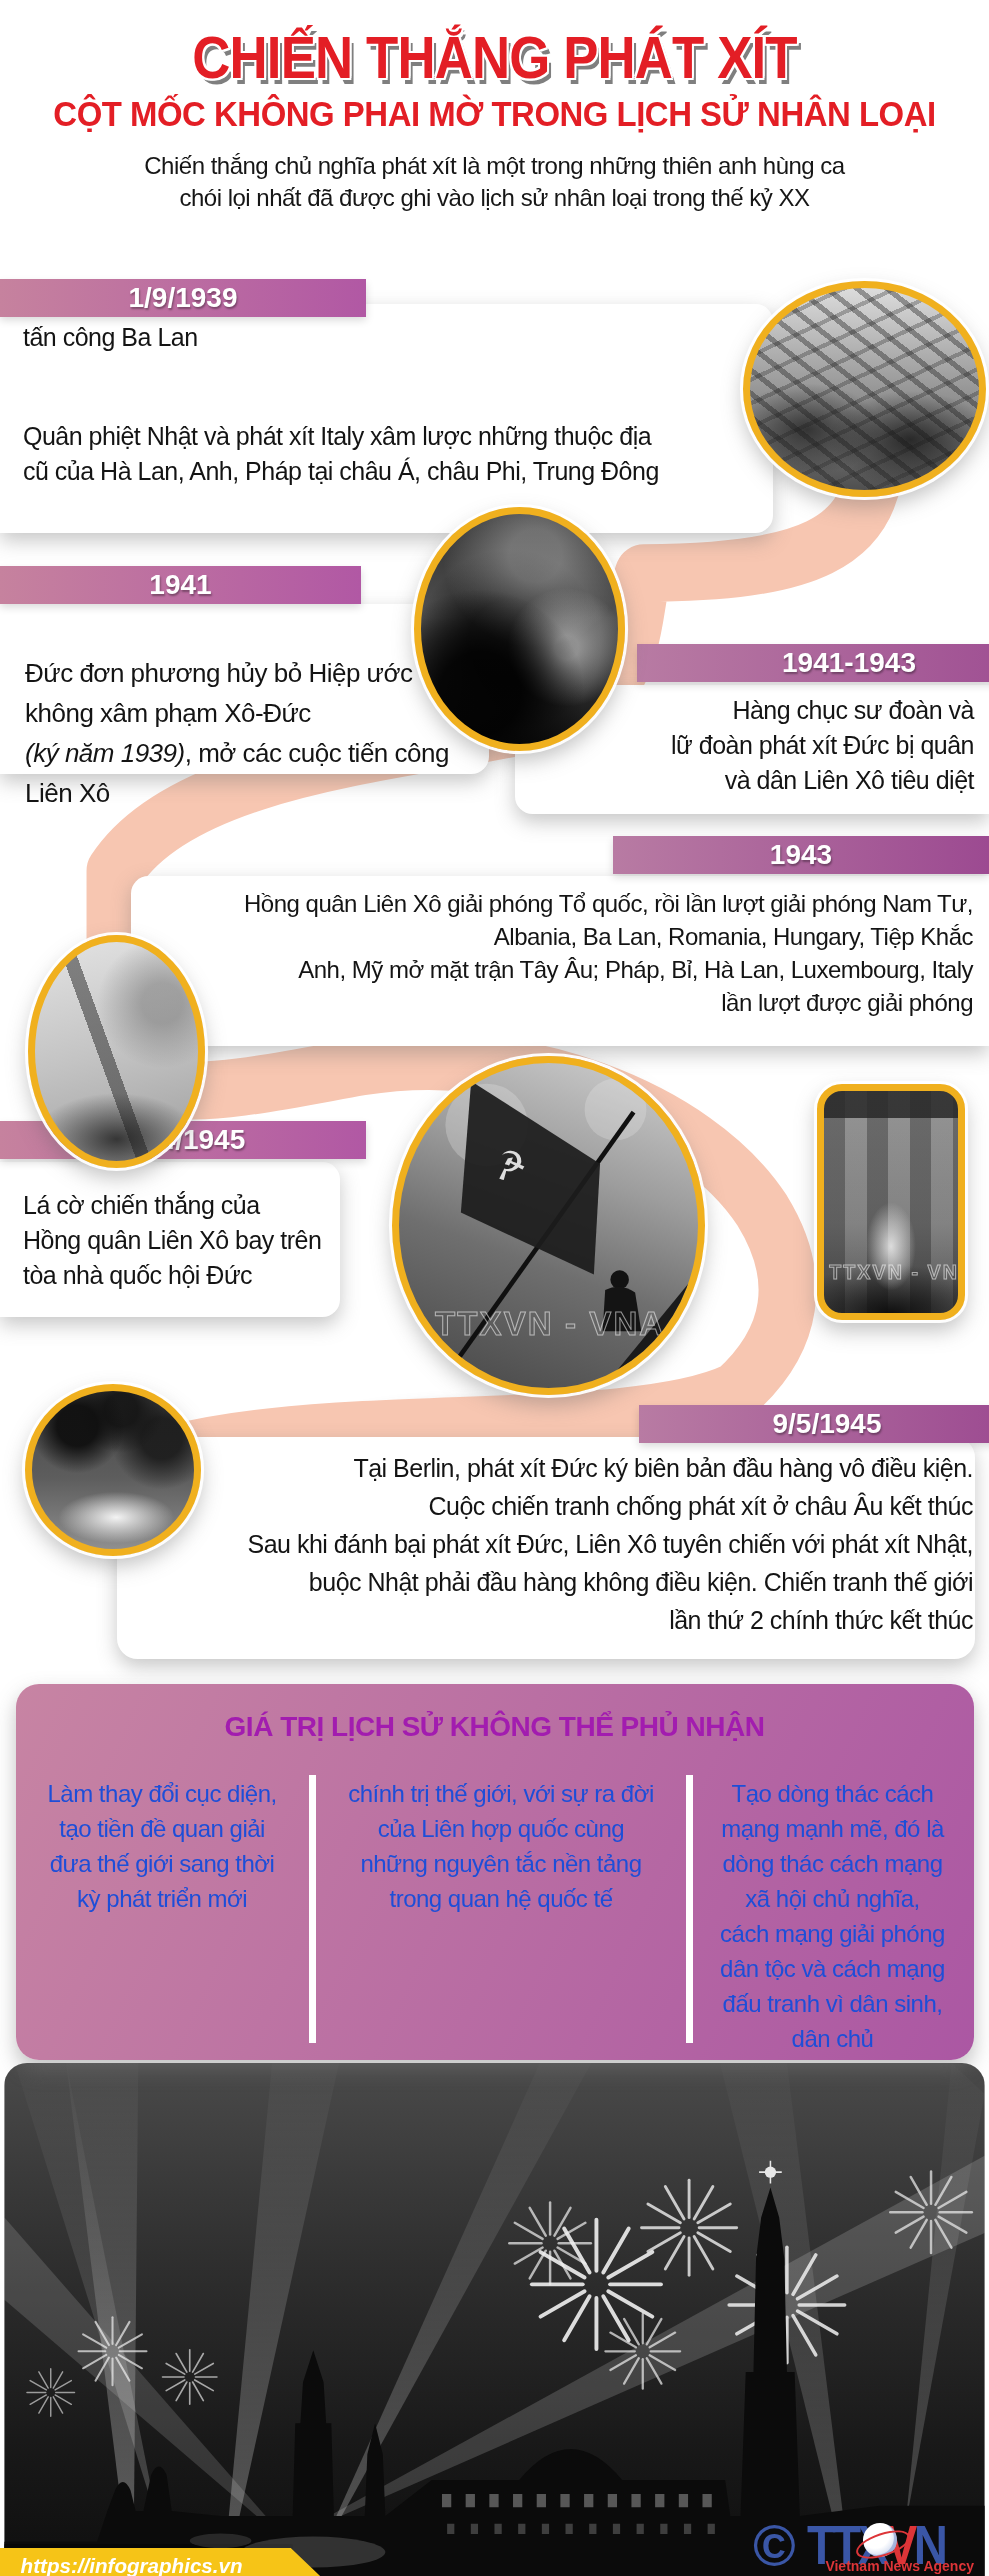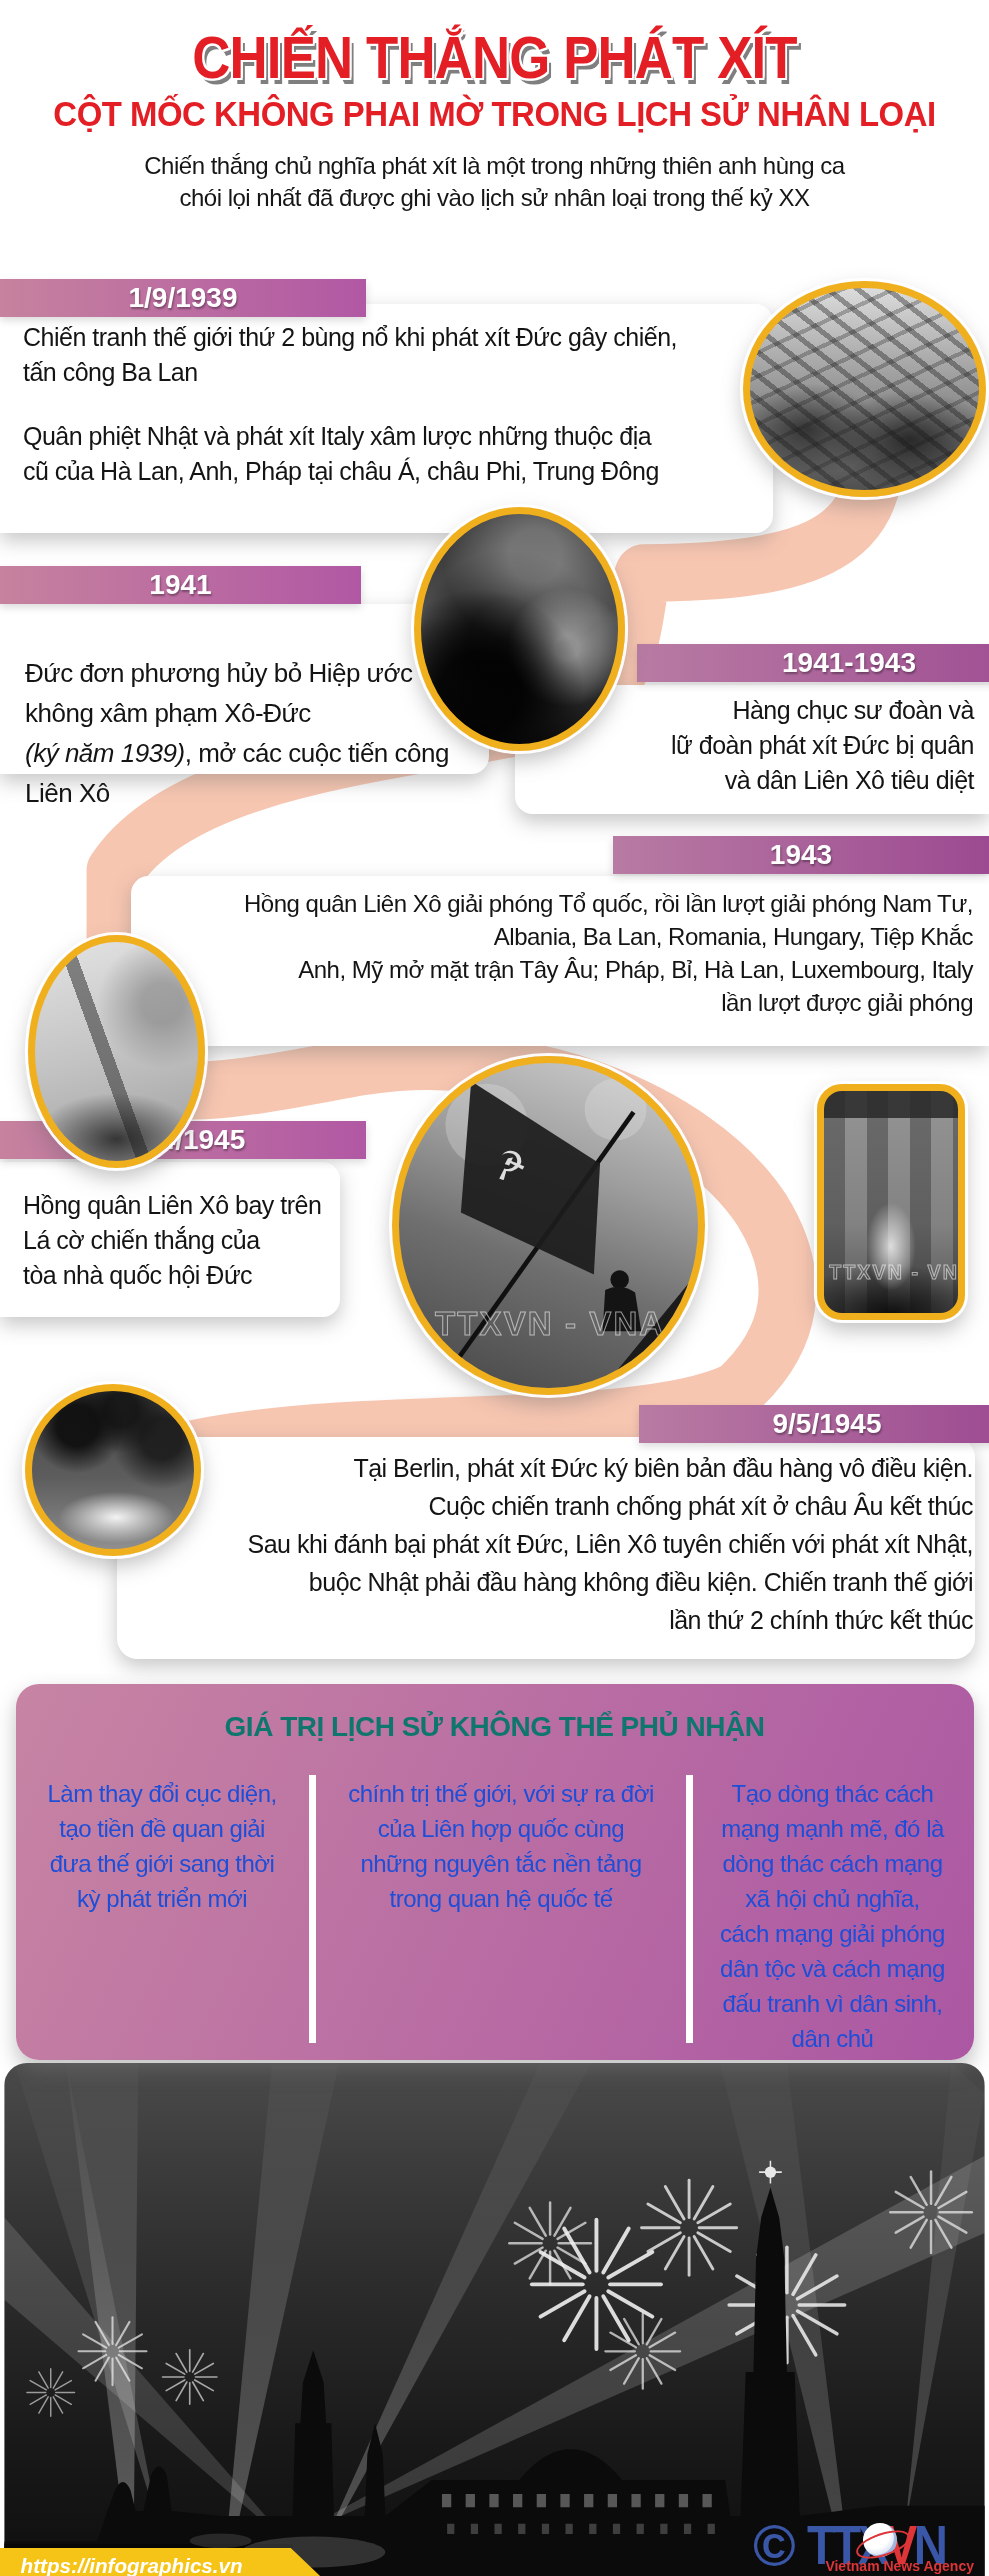--- a/index.html
+++ b/index.html
@@ -34,21 +34,21 @@
   .photo{z-index:5;border:7.7px solid #f0b01e;overflow:hidden;
     box-shadow:0 0 0 3.1px rgba(255,255,255,.95),0 9.3px 21.6px rgba(95,95,95,.4);}
   .round{border-radius:50%;}
   .rrect{border-radius:25px;}
   .wm{position:absolute;color:transparent;-webkit-text-stroke:1px rgba(255,255,255,.55);
     font-weight:800;letter-spacing:2.1px;z-index:7;white-space:nowrap;}
   
   .values-card{left:15.5px;top:1684px;width:958px;height:376px;border-radius:23px;z-index:8;
     background:linear-gradient(115deg,#c784a3 0%,#ab57a3 100%);
     box-shadow:0 9.3px 20.6px rgba(120,120,120,.45);}
-  .values-title{left:15.5px;top:1711px;width:958px;text-align:center;color:#0f766e;font-size:28px;
+  .values-title{left:15.5px;top:1711px;width:958px;text-align:center;color:#a21caf;font-size:28px;
     font-weight:800;z-index:9;letter-spacing:-0.5px;}
   .vcol{color:#1d4ed8;font-size:24px;line-height:35px;text-align:center;font-weight:500;
     letter-spacing:-0.5px;z-index:9;}
   .vsep{width:7.2px;background:#fff;z-index:9;top:1775px;height:268px;}
   
   .bottom-photo{left:4.1px;top:2063px;width:981px;height:539px;border-radius:23px 23px 0 0;
     overflow:hidden;z-index:4;}
   .footer-band{left:0;top:2548px;width:989px;height:55px;background:#f6c417;z-index:30;
     clip-path:polygon(0 0,29.4% 0,33% 62%,100% 62%,100% 100%,0 100%);}
   .footer-url{left:20.6px;top:2554px;font-size:20.6px;font-style:italic;font-weight:600;color:#fff;
@@ -169,21 +169,20 @@
 
   <div class="abs photo round" style="left:25px;top:1384px;width:162px;height:158px;
        background:
         radial-gradient(ellipse 55% 25% at 52% 80%, rgba(250,250,250,.95), transparent 65%),
         radial-gradient(circle at 28% 22%, rgba(15,15,15,.95) 0 12%, transparent 28%),
         radial-gradient(circle at 55% 12%, rgba(20,20,20,.9) 0 10%, transparent 26%),
         radial-gradient(circle at 80% 30%, rgba(25,25,25,.88) 0 12%, transparent 30%),
         linear-gradient(180deg,#474747,#5d5d5d 55%,#8f8f8f);"></div>
 
   <div class="abs txt" style="left:23px;top:320px;width:732px;">
-    <div>Chiến tranh thế giới thứ 2 bùng nổ khi phát xít Đức gây chiến,</div>
     <div>tấn công Ba Lan</div>
   </div>
   <div class="abs txt" style="left:23px;top:419px;width:732px;">
     <div>Quân phiệt Nhật và phát xít Italy xâm lược những thuộc địa</div>
     <div>cũ của Hà Lan, Anh, Pháp tại châu Á, châu Phi, Trung Đông</div>
   </div>
 
   <div class="abs txt" style="left:25px;top:653px;width:464px;font-size:26px;line-height:40px;">
     <div>Đức đơn phương hủy bỏ Hiệp ước</div>
     <div>không xâm phạm Xô-Đức</div>
@@ -199,22 +198,22 @@
   </div>
 
   <div class="abs txt right" style="left:144px;top:887px;width:829px;font-size:24px;line-height:33px;">
     <div>Hồng quân Liên Xô giải phóng Tổ quốc, rồi lần lượt giải phóng Nam Tư,</div>
     <div>Albania, Ba Lan, Romania, Hungary, Tiệp Khắc</div>
     <div>Anh, Mỹ mở mặt trận Tây Âu; Pháp, Bỉ, Hà Lan, Luxembourg, Italy</div>
     <div>lần lượt được giải phóng</div>
   </div>
 
   <div class="abs txt" style="left:23px;top:1188px;width:319px;">
+    <div>Lá cờ chiến thắng của</div>
     <div>Hồng quân Liên Xô bay trên</div>
-    <div>Lá cờ chiến thắng của</div>
     <div>tòa nhà quốc hội Đức</div>
   </div>
 
   <div class="abs txt right" style="left:149px;top:1449px;width:824px;line-height:38px;">
     <div>Tại Berlin, phát xít Đức ký biên bản đầu hàng vô điều kiện.</div>
     <div>Cuộc chiến tranh chống phát xít ở châu Âu kết thúc</div>
     <div>Sau khi đánh bại phát xít Đức, Liên Xô tuyên chiến với phát xít Nhật,</div>
     <div>buộc Nhật phải đầu hàng không điều kiện. Chiến tranh thế giới</div>
     <div>lần thứ 2 chính thức kết thúc</div>
   </div>

